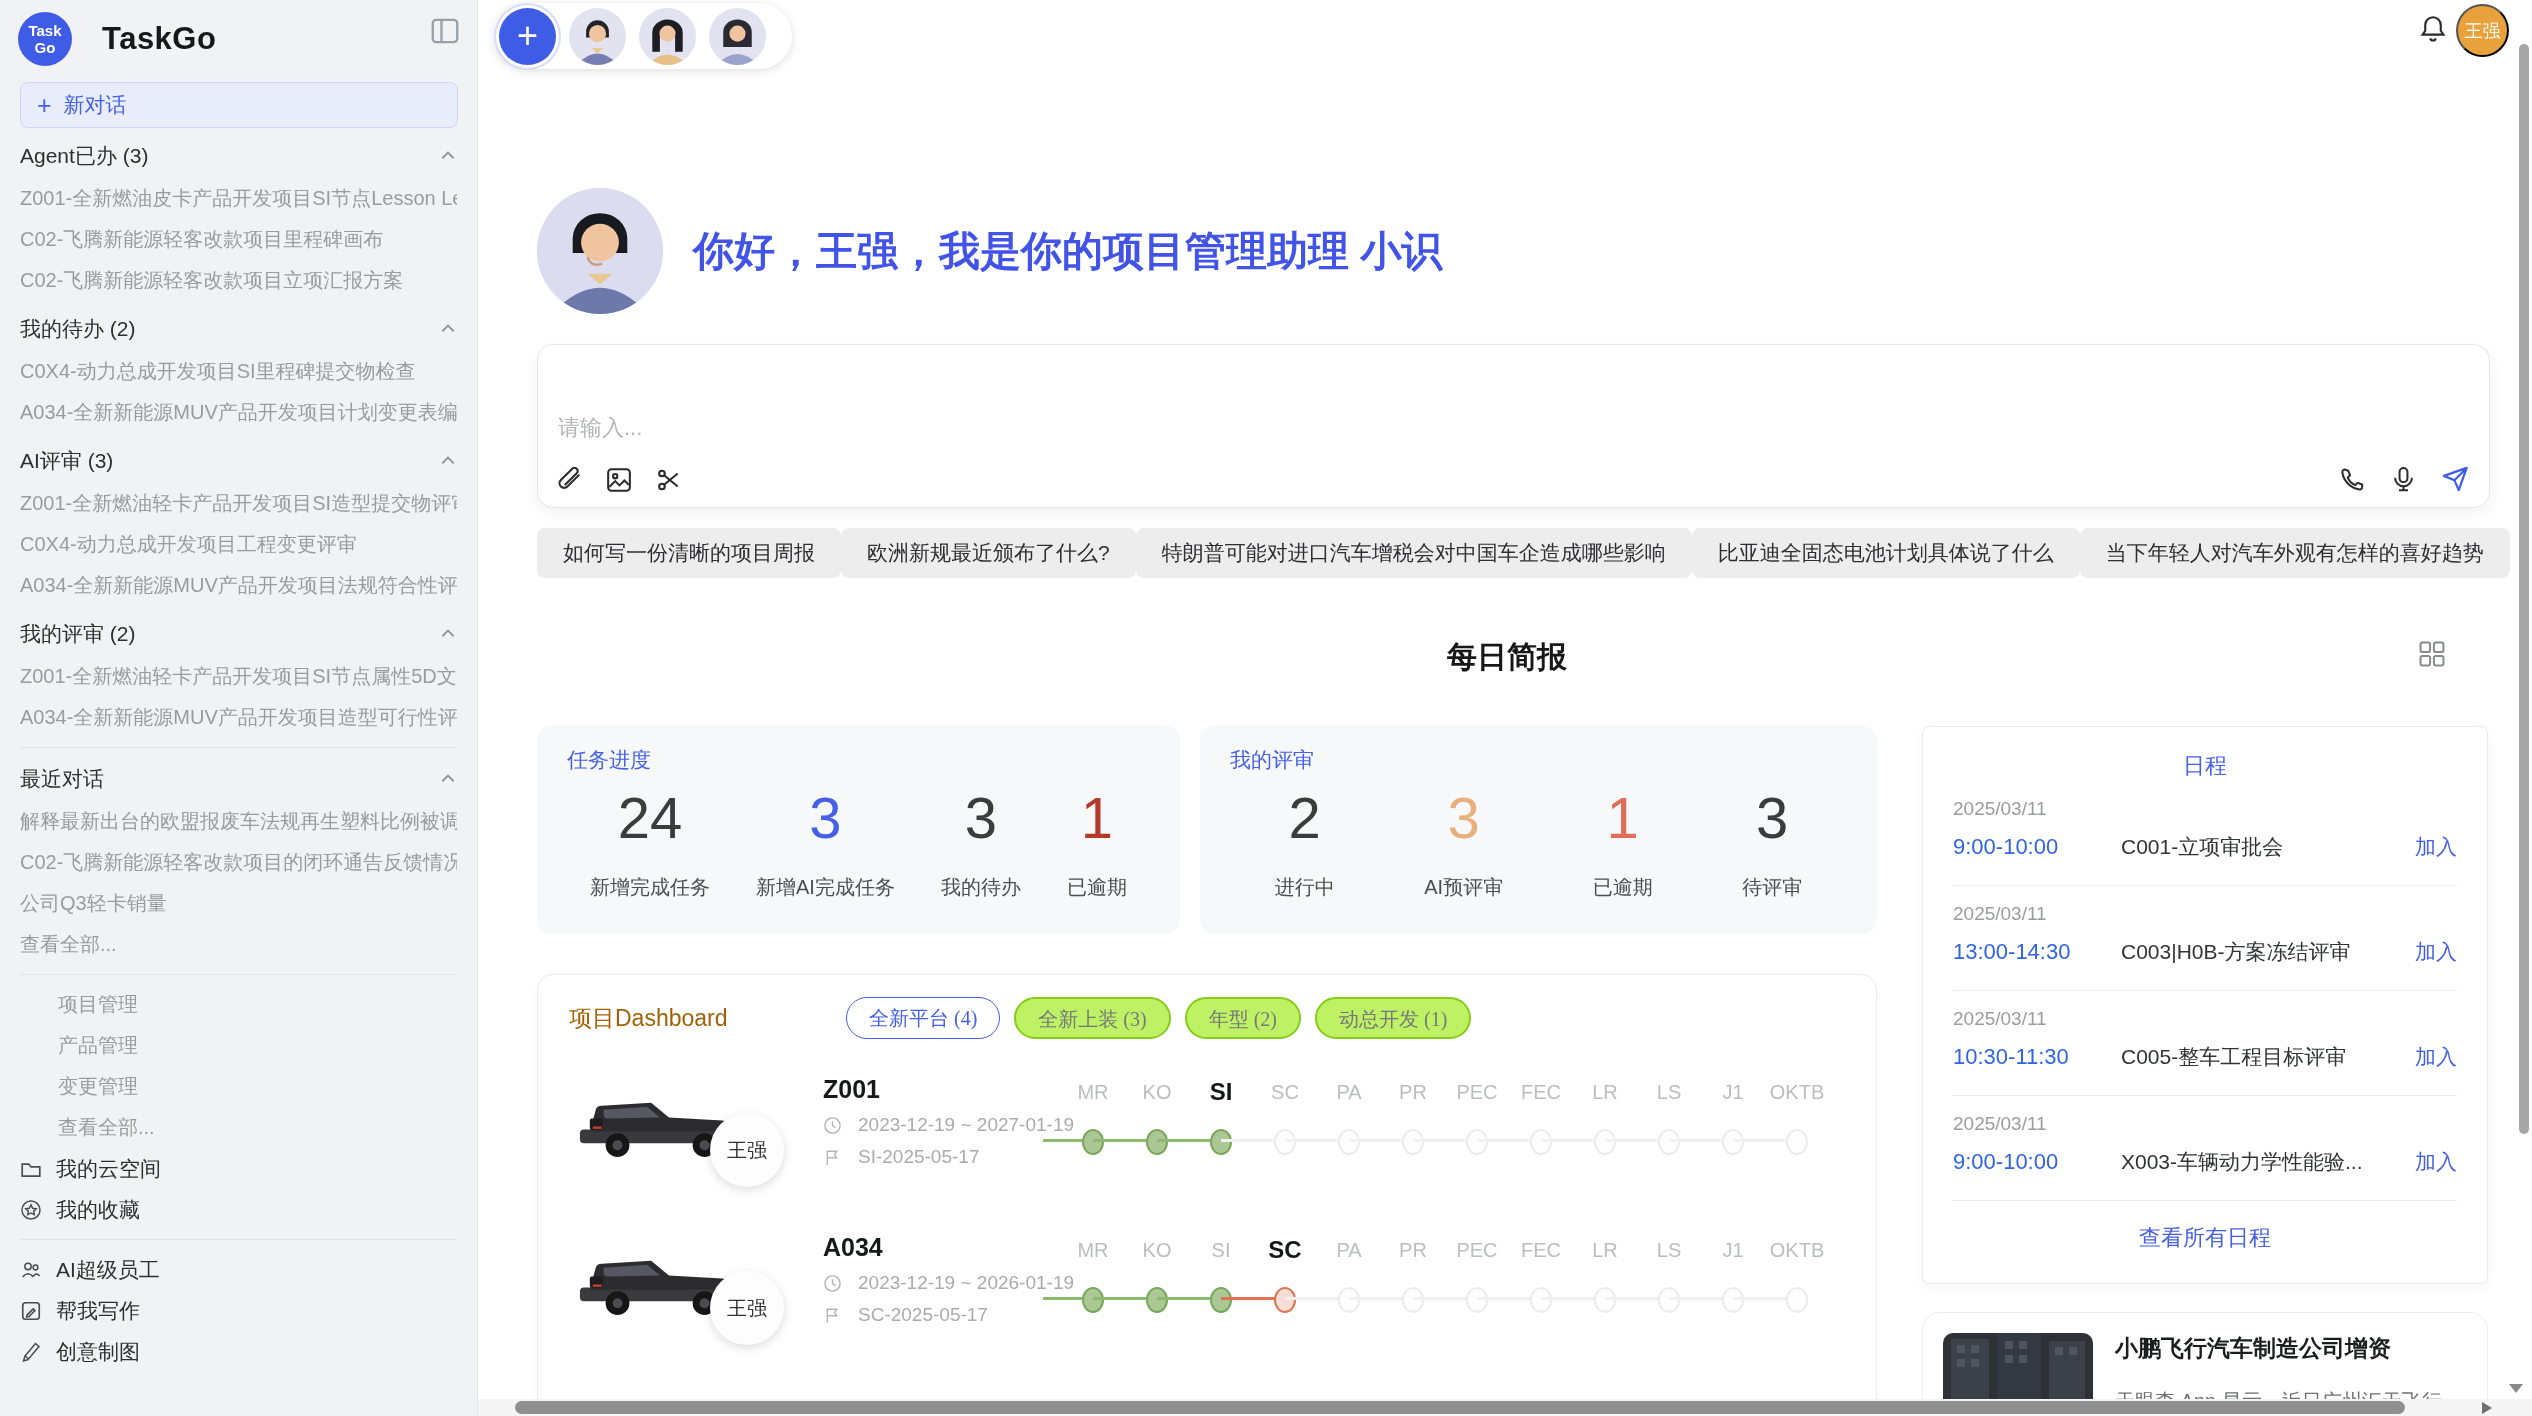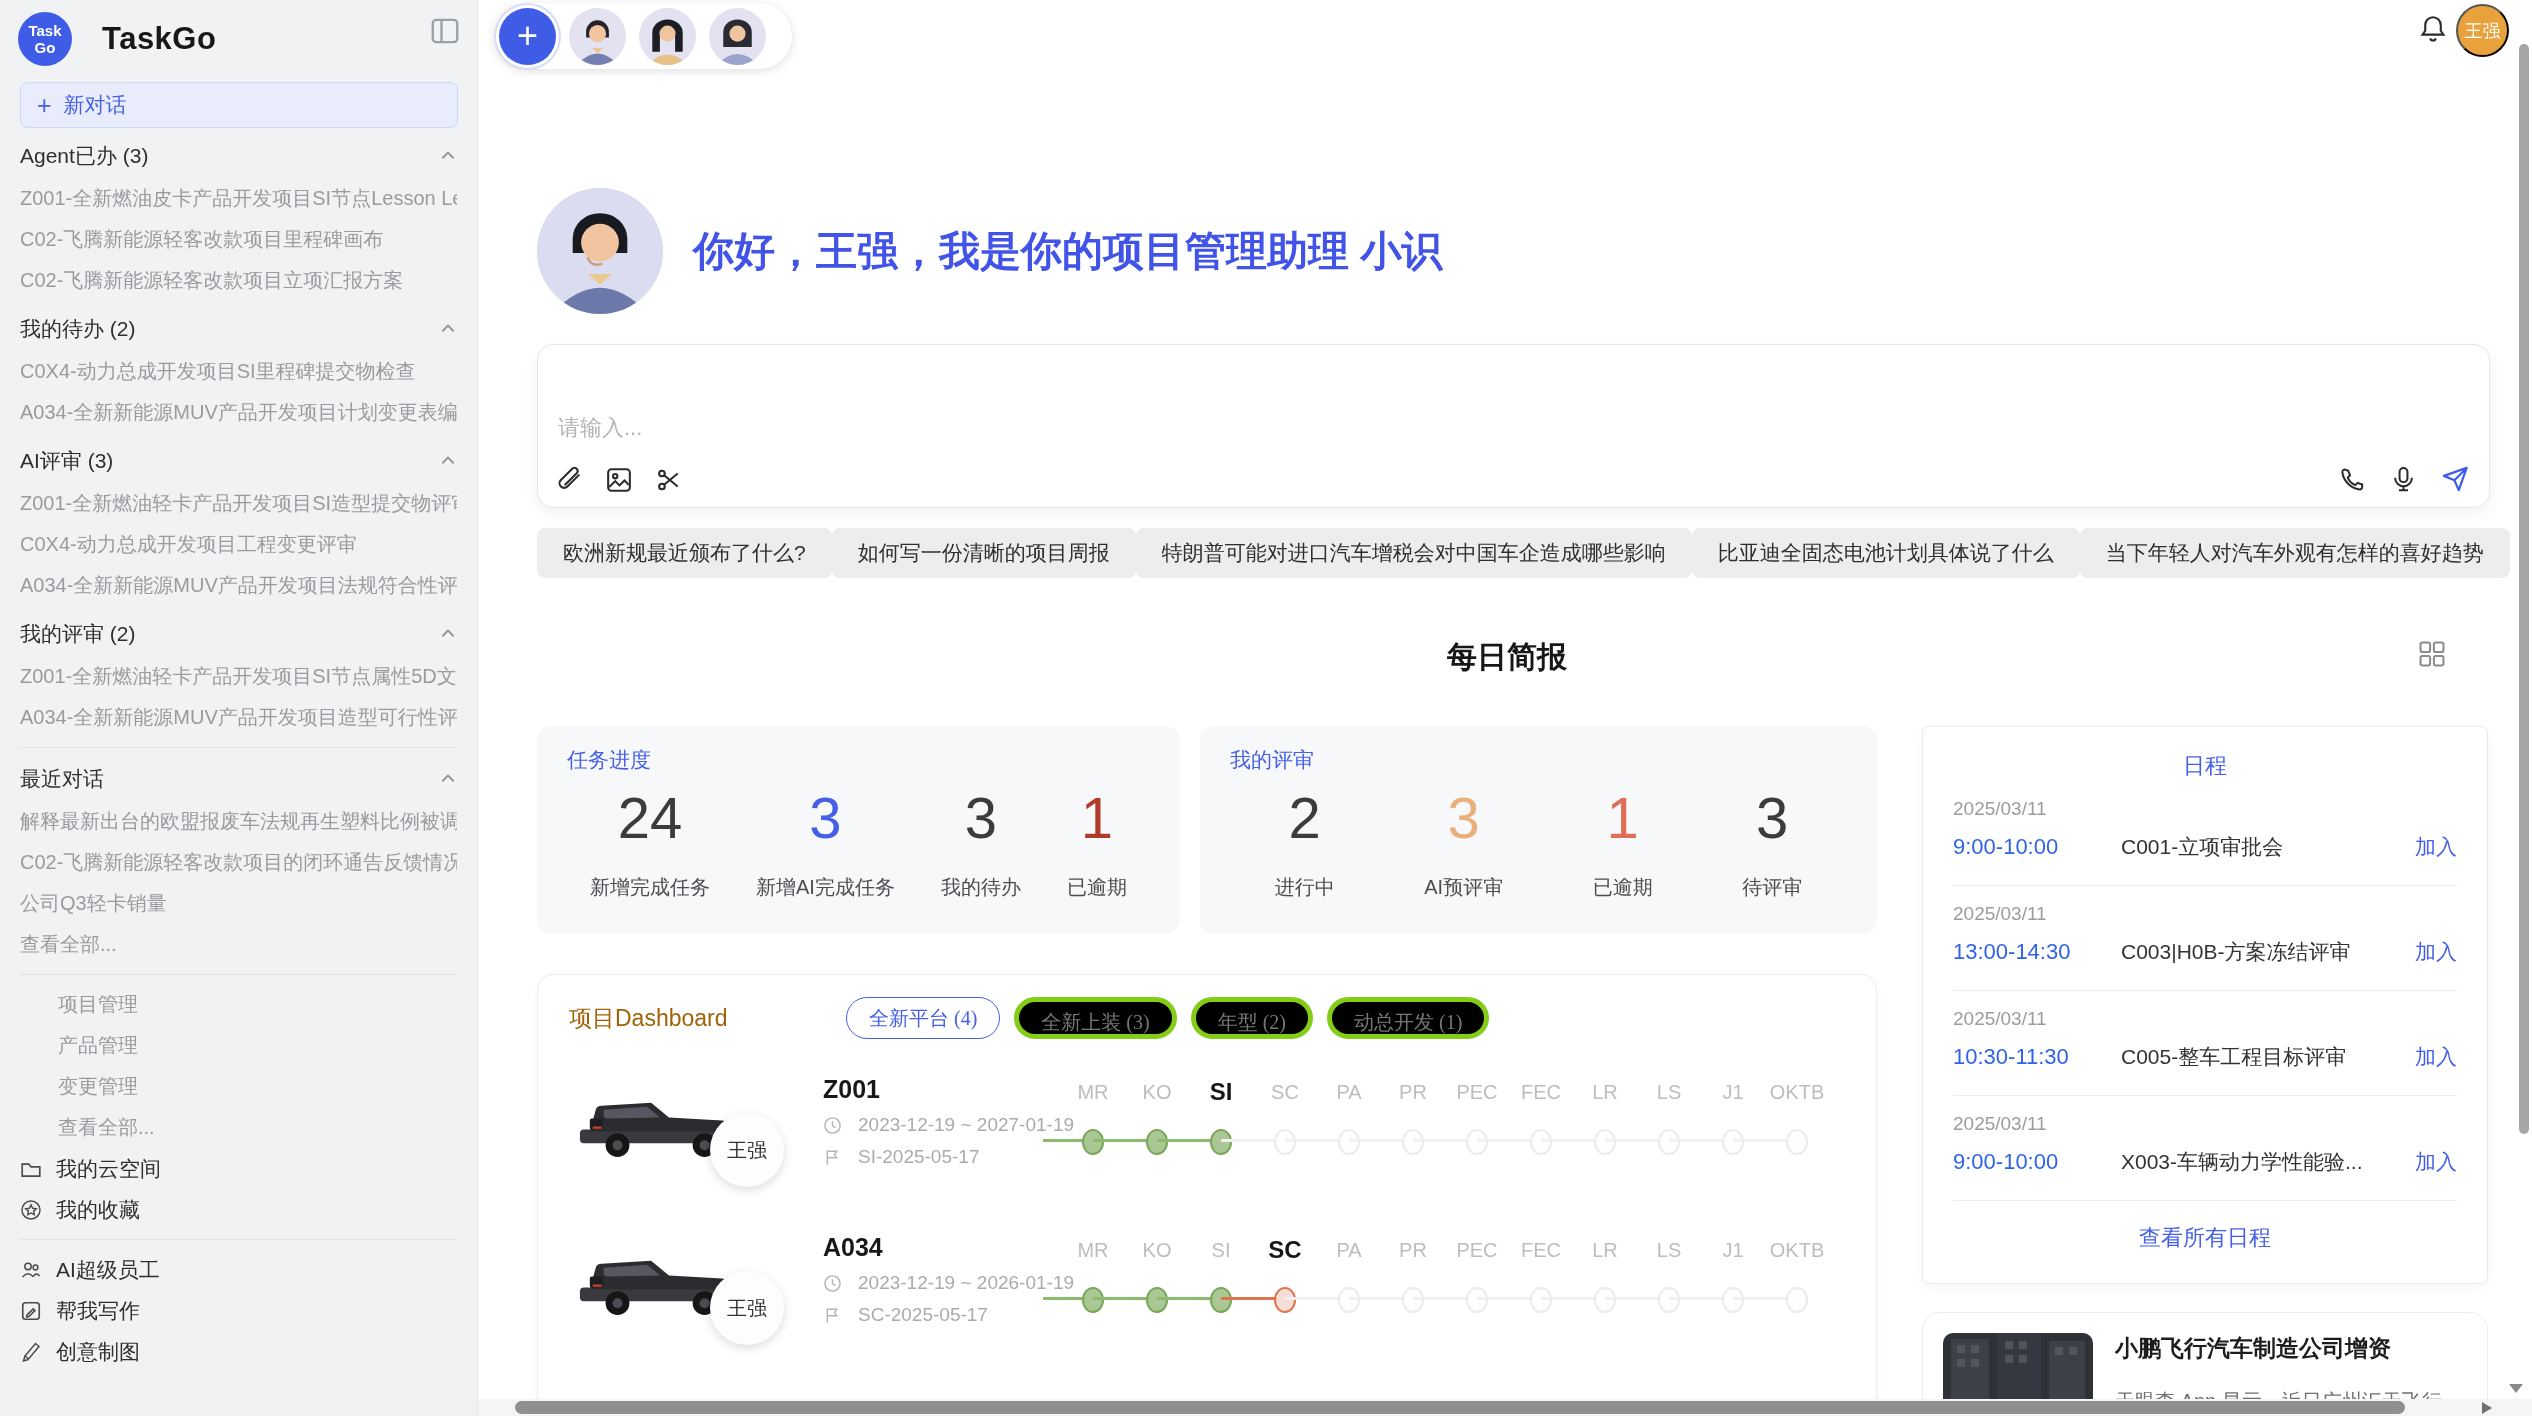--- a/index.html
+++ b/index.html
@@ -49,21 +49,21 @@
   .stat-title{font-size:21px;color:#4560e6;}
   .stat-cols{display:flex;justify-content:space-around;margin-top:6px;}
   .stat-col{text-align:center;}
   .stat-value{font-size:58px;font-weight:500;line-height:76px;}
   .stat-label{font-size:20px;color:#4c4d50;margin-top:18px;}
   
   .dash-card{position:absolute;left:537px;top:974px;width:1340px;height:470px;background:#fff;border:1px solid #ececee;border-radius:16px;box-shadow:0 2px 10px rgba(0,0,0,.03);box-sizing:border-box;}
   .dash-head{position:relative;height:86px;}
   .dash-title{position:absolute;left:31px;top:28px;font-size:23px;color:#a16207;}
   .dash-tabs{position:absolute;left:308px;top:22px;display:flex;gap:14px;font-family:Liberation Serif, serif;}
-  .tab{height:42px;line-height:40px;border-radius:21px;padding:0 22px;font-size:20px;background:#000000;color:#76777a;border:5px solid #84cc16;cursor:pointer;box-sizing:border-box;font-family:inherit;}
+  .tab{height:42px;line-height:40px;border-radius:21px;padding:0 22px;font-size:20px;background:#bef264;color:#76777a;border:2px solid #84cc16;cursor:pointer;box-sizing:border-box;font-family:inherit;}
   .tab.sel{background:#fff;color:#4560e6;border:1px solid #4560e6;}
   .proj-row{position:relative;height:158px;}
   .truck{position:absolute;left:36px;top:12px;width:178px;height:96px;}
   .owner-badge{position:absolute;left:172px;top:52px;width:74px;height:74px;border-radius:50%;background:#fdfdfd;box-shadow:0 3px 10px rgba(0,0,0,.14);display:flex;align-items:center;justify-content:center;font-size:20px;color:#333;}
   .proj-info{position:absolute;left:285px;top:8px;}
   .proj-code{font-size:25px;font-weight:700;color:#17181a;height:40px;line-height:40px;}
   .proj-meta{display:flex;align-items:center;gap:16px;font-size:19px;color:#aaabae;height:32px;}
   .ms-wrap{position:absolute;left:523px;top:14px;display:flex;}
   .ms-cell{width:64px;}
   .ms-lbl{height:34px;line-height:34px;text-align:center;font-size:20px;color:#bcbdbf;margin-bottom:14px;}
@@ -307,22 +307,22 @@
     </button>
     <button class="icon-btn">
       <svg width="28" height="28" viewBox="0 0 24 24" fill="none" stroke="#3f5ce6" stroke-width="1.9" stroke-linejoin="round">
           <path d="M22 2.5 L11.5 13 M22 2.5 L15.2 21.5 L11.5 13 L2.5 9.3 z"></path>
         </svg>
     </button>
   </div>
 </div>
 
 <div class="chips">
+  <button class="chip">如何写一份清晰的项目周报</button>
   <button class="chip">欧洲新规最近颁布了什么?</button>
-  <button class="chip">如何写一份清晰的项目周报</button>
   <button class="chip">特朗普可能对进口汽车增税会对中国车企造成哪些影响</button>
   <button class="chip">比亚迪全固态电池计划具体说了什么</button>
   <button class="chip">当下年轻人对汽车外观有怎样的喜好趋势</button>
 </div>
 
 <div class="daily-title">每日简报</div>
 <button class="layout-icon icon-btn">
   <svg width="28" height="28" viewBox="0 0 22 22" fill="none" stroke="#8a8b8e" stroke-width="1.6">
       <rect x="2" y="2" width="7.5" height="7.5" rx="1.5"></rect>
       <rect x="12.5" y="2" width="7.5" height="7.5" rx="1.5"></rect>

